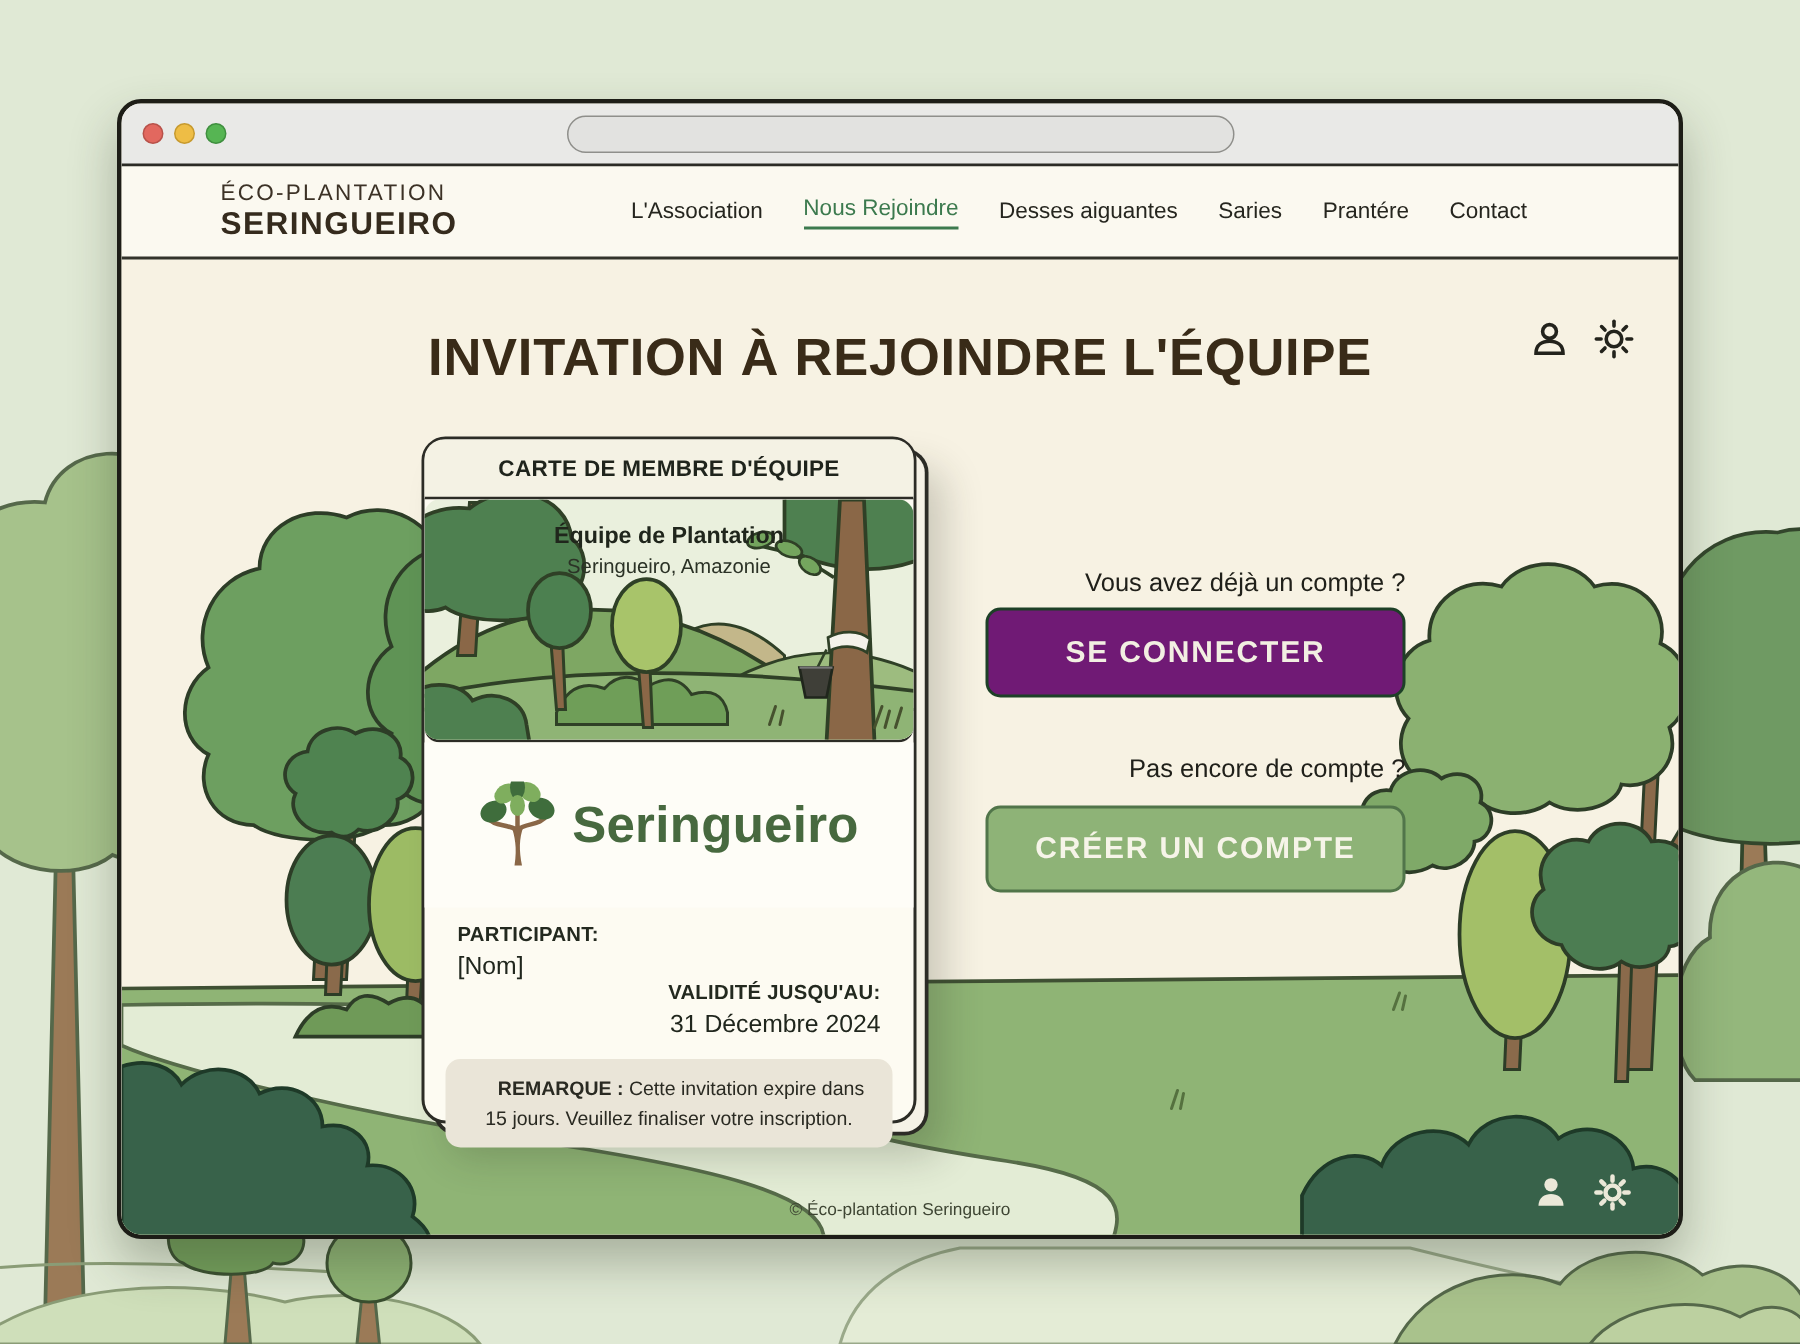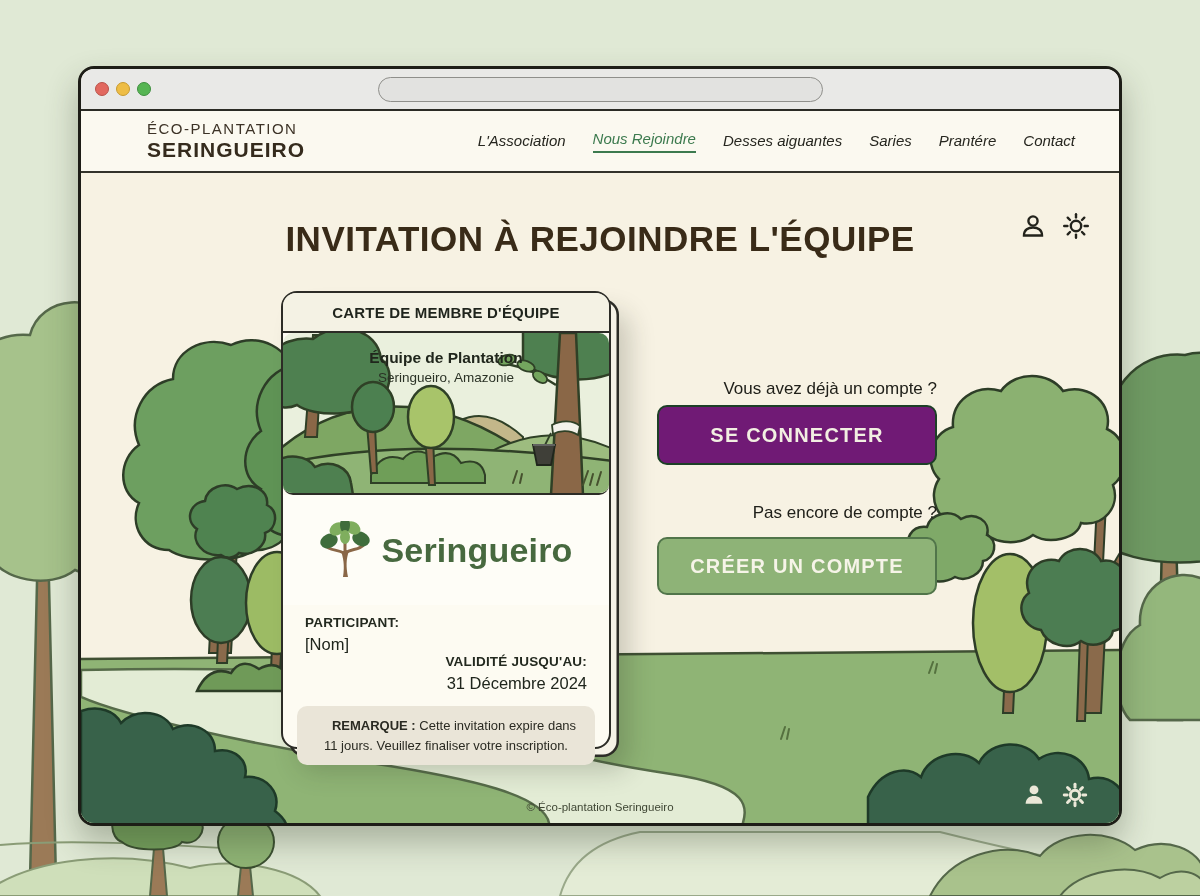--- a/index.html
+++ b/index.html
@@ -38,21 +38,21 @@
   }
 
   
   .site-header {
     height:62px; background:#fbf9f0; border-bottom:2px solid #33332b;
     display:flex; align-items:center; position:relative; z-index:3;
   }
   .logo { margin-left:66px; line-height:1.15; cursor:pointer; }
   .logo .l1 { font-size:15px; letter-spacing:1.5px; font-weight:500; color:#3c3226; }
   .logo .l2 { font-size:21px; letter-spacing:1px; font-weight:800; color:#352b1d; }
-  nav { margin-left:auto; margin-right:44px; display:flex; gap:27px; align-items:center;font-style:italic; }
+  nav { margin-left:auto; margin-right:101px; display:flex; gap:27px; align-items:center; }
   nav .nav-item { font-size:15px; color:#26261f; cursor:pointer; padding-bottom:2px; white-space:nowrap; }
   nav .nav-item.active { color:#3c7a4e; border-bottom:2.5px solid #3c7a4e; padding-bottom:4px; }
 
   
   .main { position:relative; height:656px; background:#f7f2e3; overflow:hidden; }
   #forest-scene { position:absolute; inset:0; z-index:0; }
 
   .page-title {
     position:absolute; top:46px; left:0; width:100%; text-align:center;
     font-size:35px; font-weight:800; letter-spacing:.5px; color:#392b18; z-index:2;
@@ -282,21 +282,21 @@
           <div class="info-label">PARTICIPANT:</div>
           <div class="info-value">[Nom]</div>
         </div>
         <div class="right">
           <div class="info-label">VALIDITÉ JUSQU'AU:</div>
           <div class="info-value">31 Décembre 2024</div>
         </div>
       </div>
 
       <div class="card-remark">
-        <b>REMARQUE :</b><span> Cette invitation expire dans 11 jours. Veuillez finaliser votre inscription.</span>
+        <b>REMARQUE :</b><span> Cette invitation expire dans 15 jours. Veuillez finaliser votre inscription.</span>
       </div>
     </div>
 
     <div class="auth">
       <div class="prompt p1">Vous avez déjà un compte ?</div>
       <div class="btn login">SE CONNECTER</div>
       <div class="prompt p2">Pas encore de compte ?</div>
       <div class="btn signup">CRÉER UN COMPTE</div>
     </div>
 

